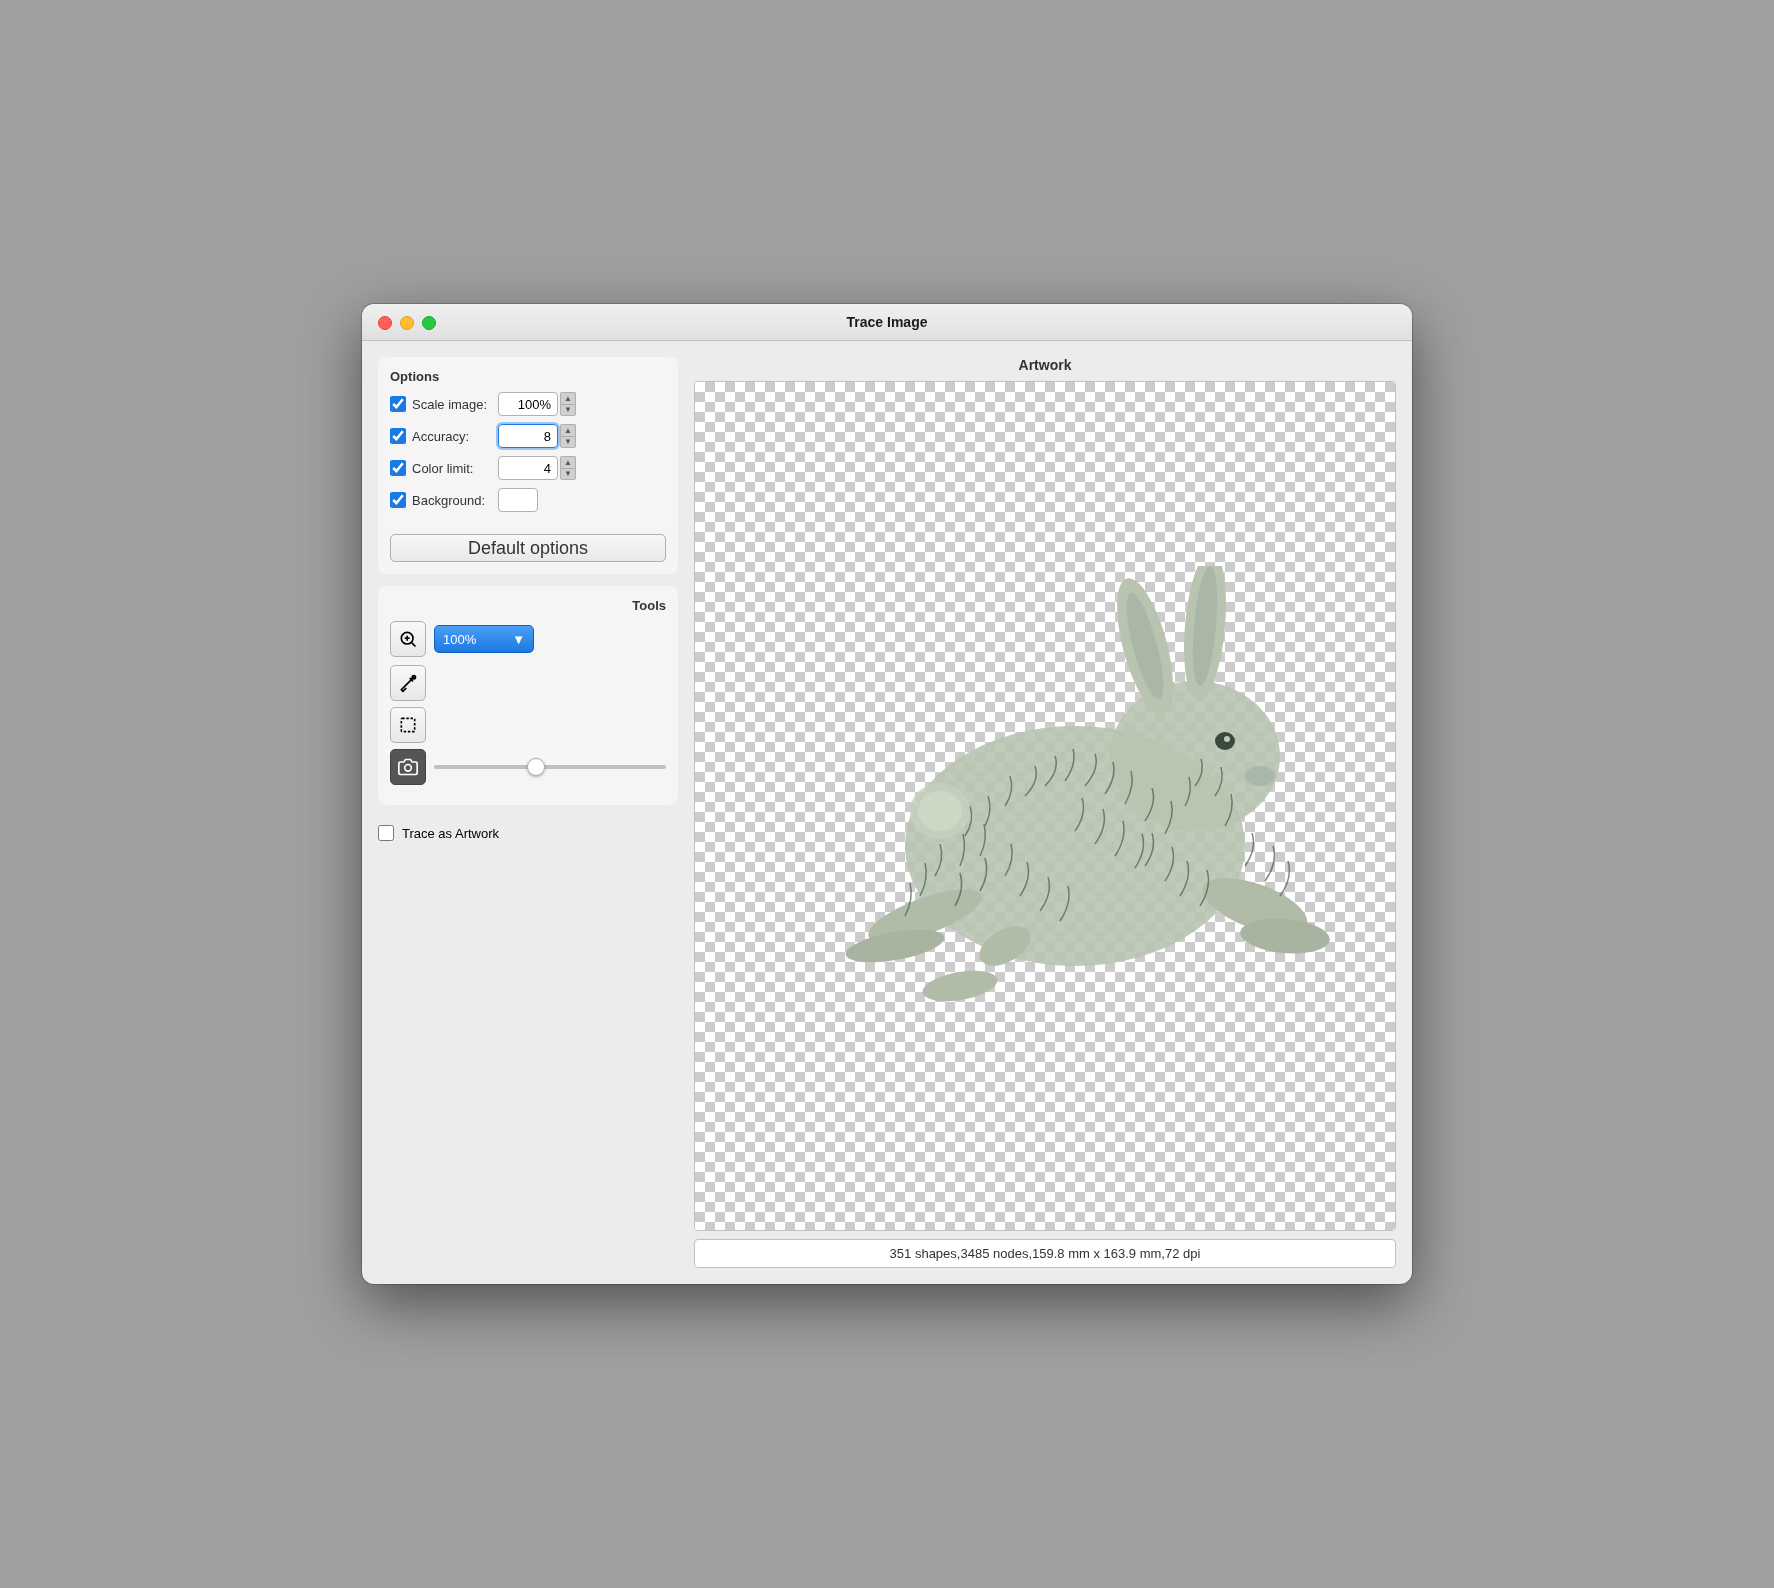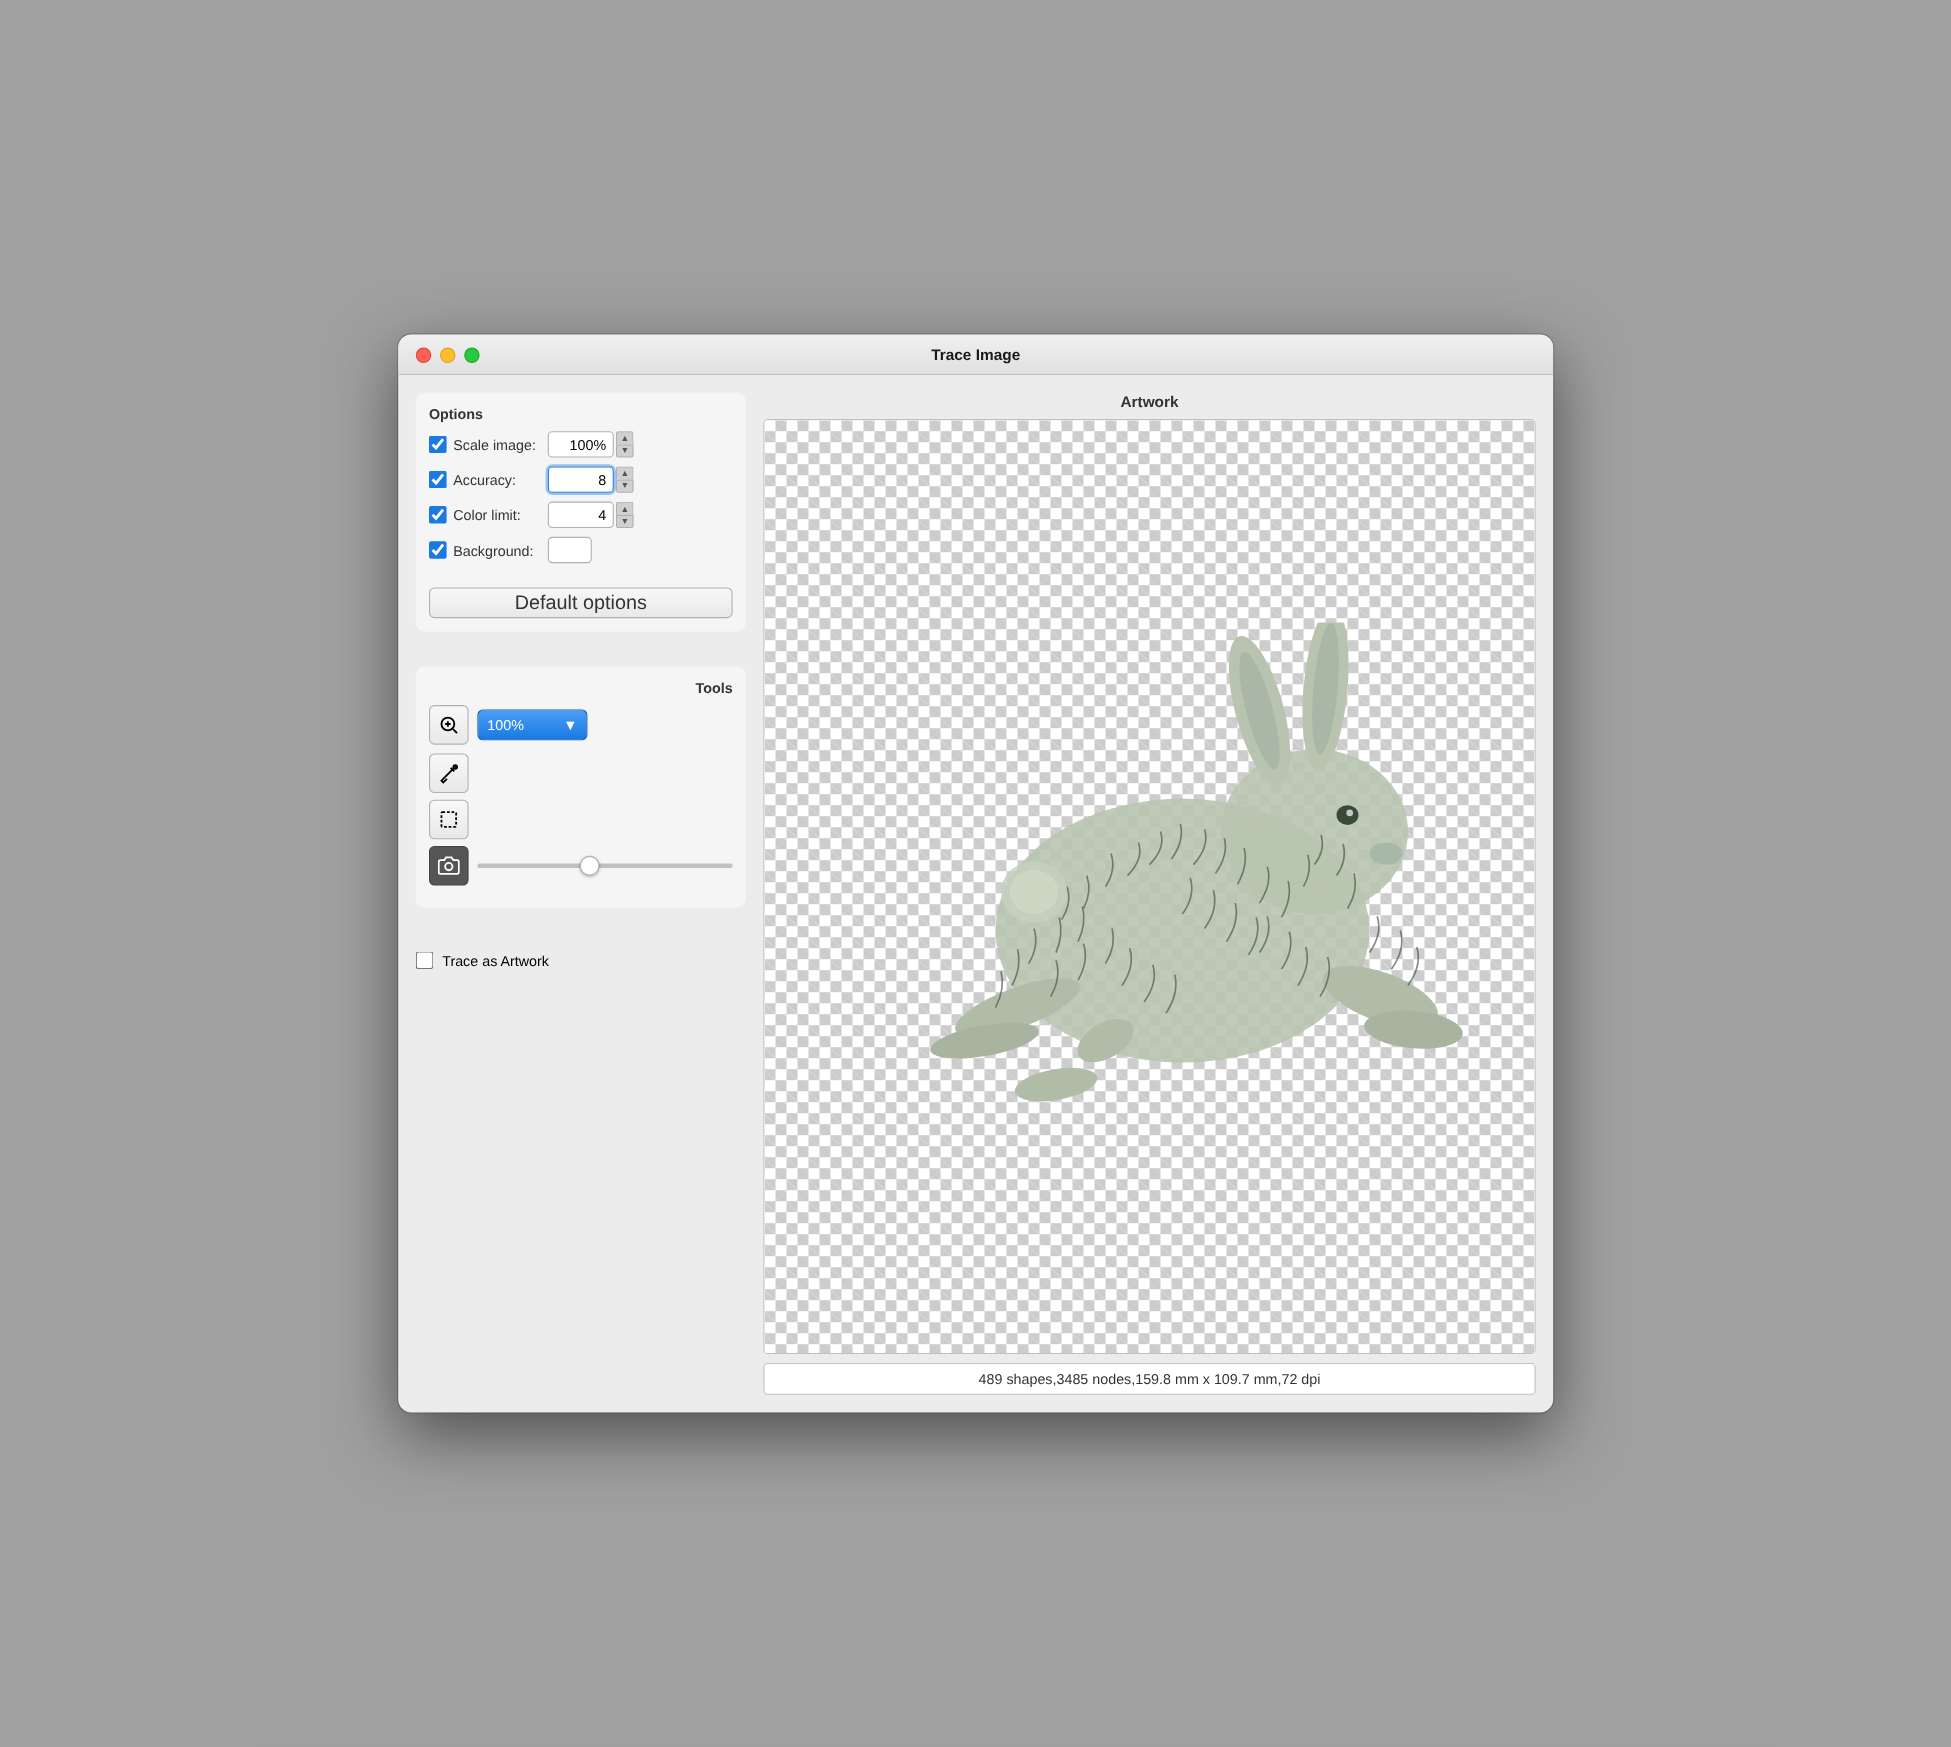--- a/index.html
+++ b/index.html
@@ -69,21 +69,21 @@
       padding: 16px;
       gap: 16px;
     }
 
     
     .left-panel {
       width: 300px;
       flex-shrink: 0;
       display: flex;
       flex-direction: column;
-      gap: 32px;
+      gap: 12px;
     }
 
     .section-title {
       font-size: 13px;
       font-weight: 600;
       color: #333;
       margin-bottom: 8px;
     }
 
     
@@ -562,18 +562,18 @@
               <path d="M475,330 Q488,312 483,295"></path>
             </g>
 
             <ellipse cx="135" cy="245" rx="30" ry="28" fill="#c5d0be" opacity="0.8"></ellipse>
             <ellipse cx="135" cy="245" rx="22" ry="20" fill="#d0dbc8" opacity="0.7"></ellipse>
           </svg>
         </div>
       </div>
 
       <div class="status-bar">
-        <span>489 shapes,3485 nodes,159.8 mm x 109.7 mm,72 dpi</span>
+        <span>351 shapes,3485 nodes,159.8 mm x 163.9 mm,72 dpi</span>
       </div>
     </div>
   </div>
 
 </div>
 
 </body></html>

